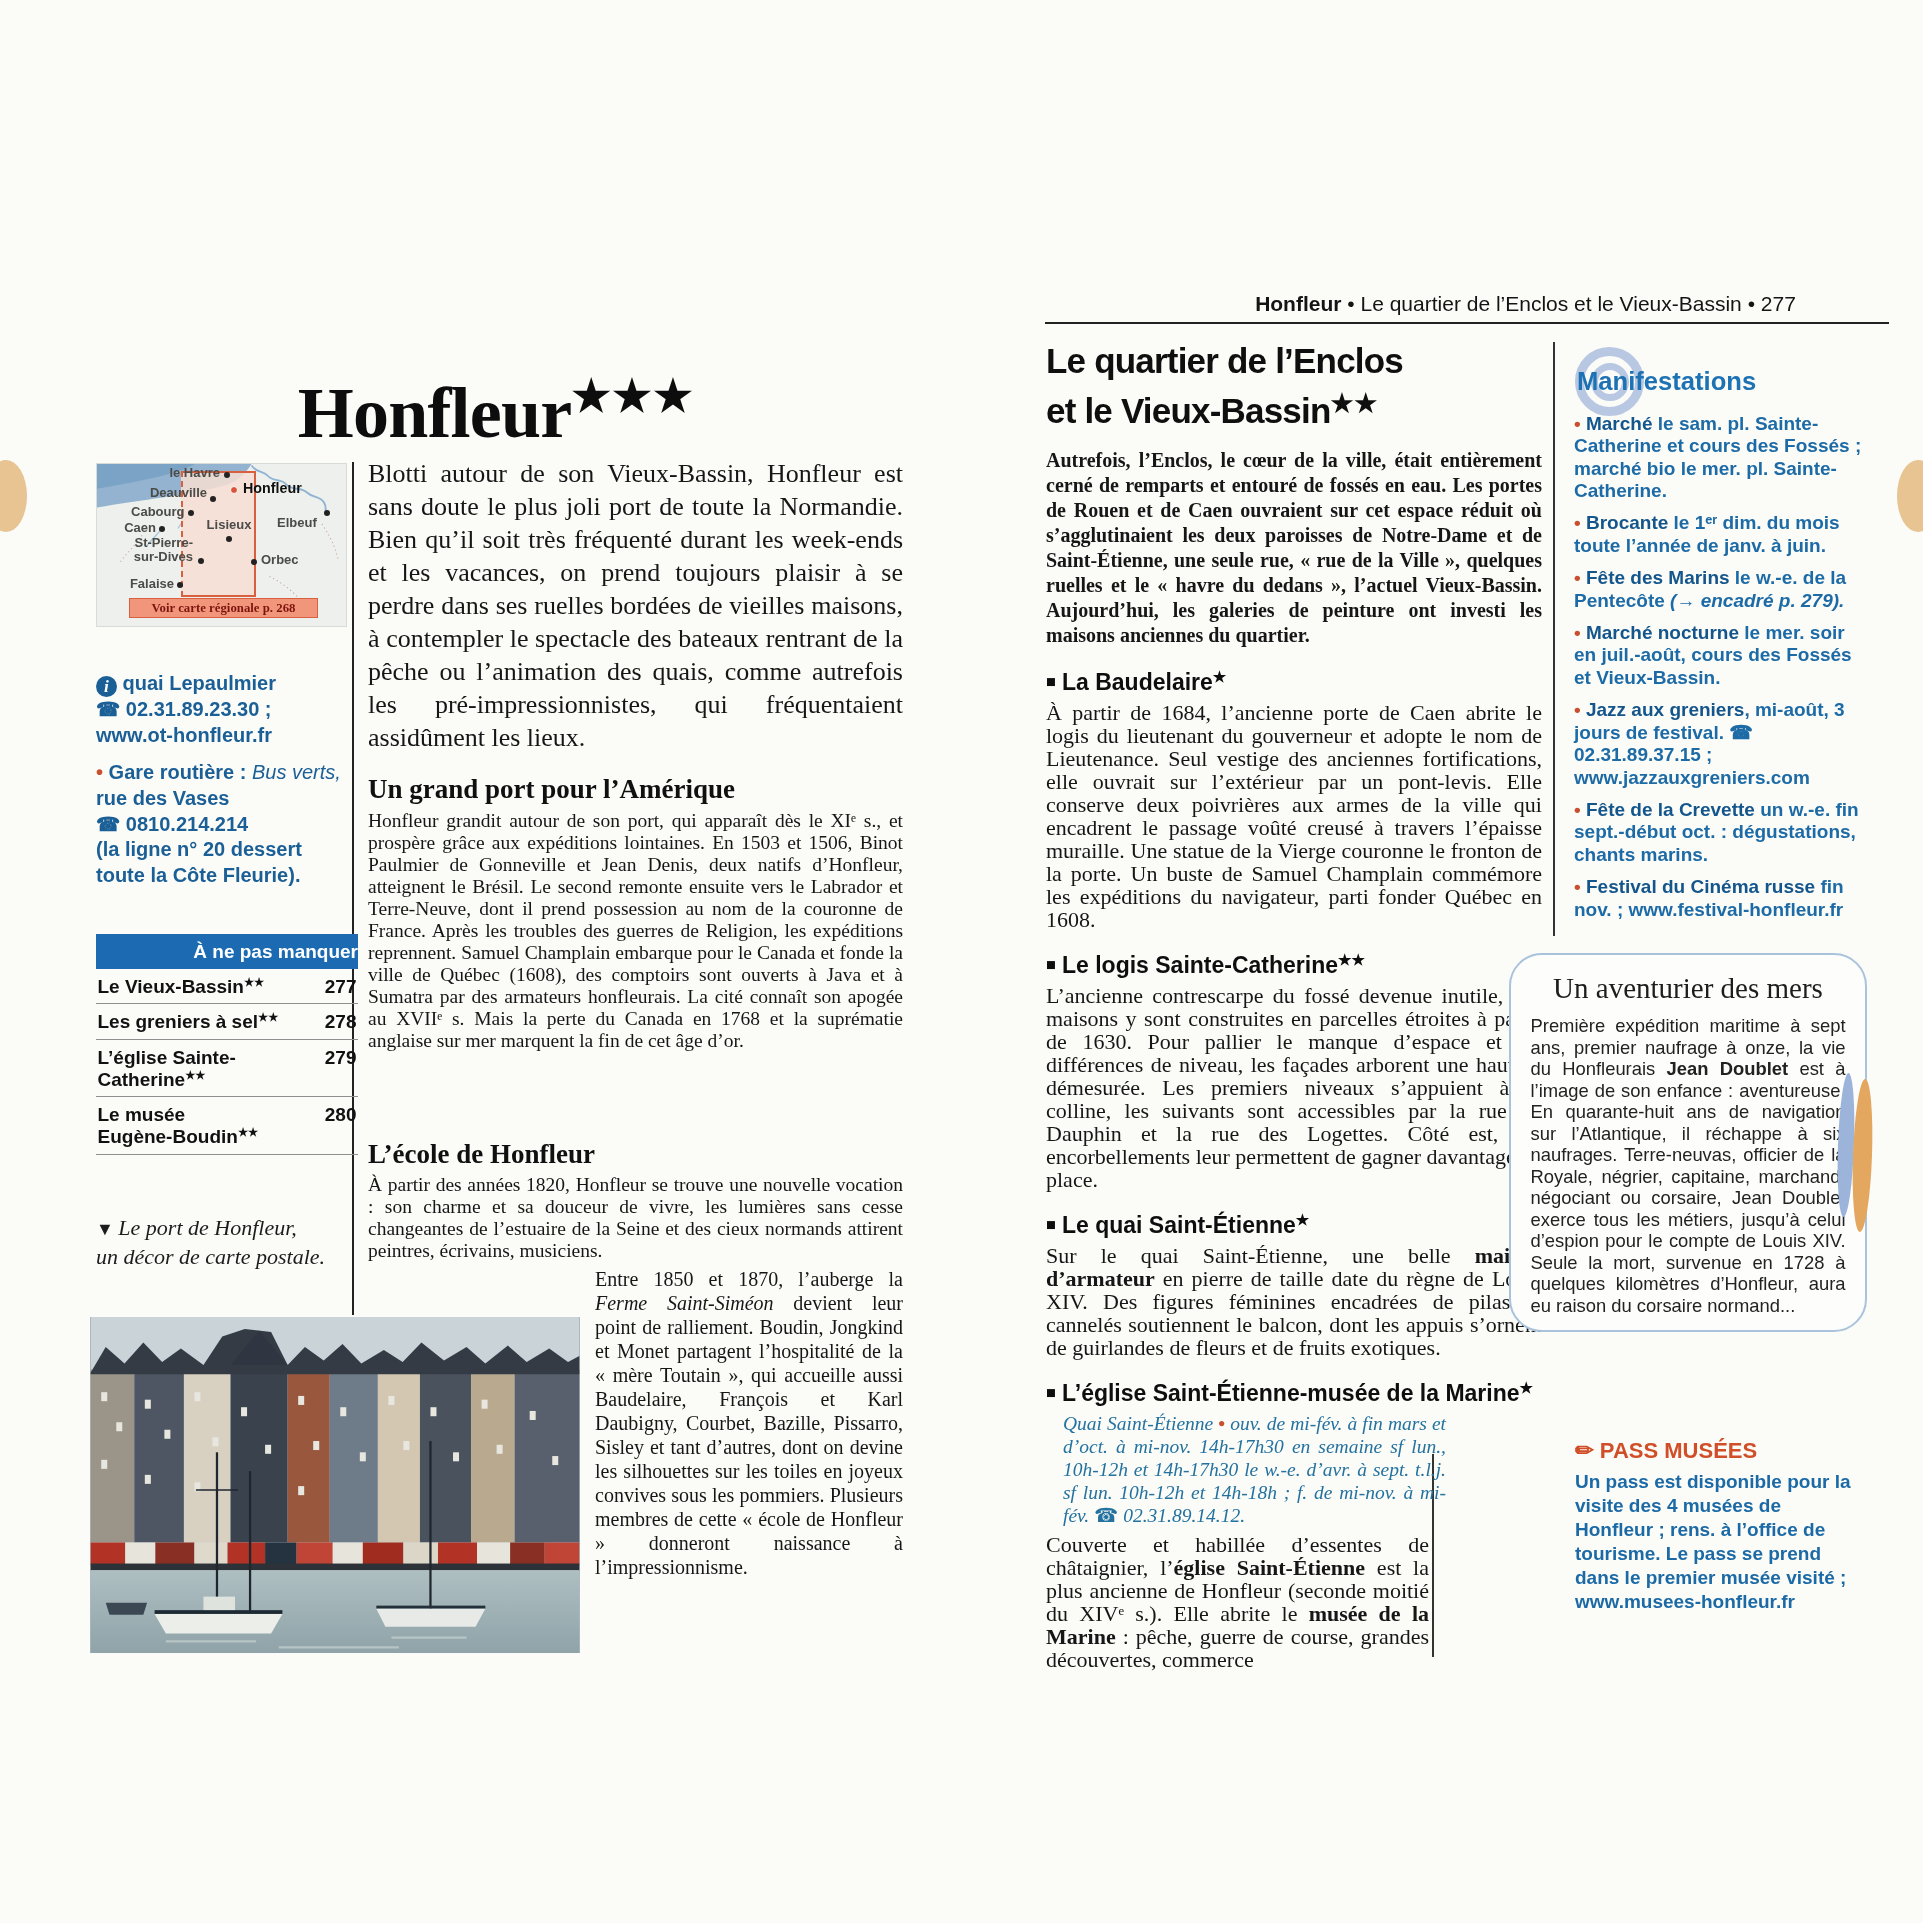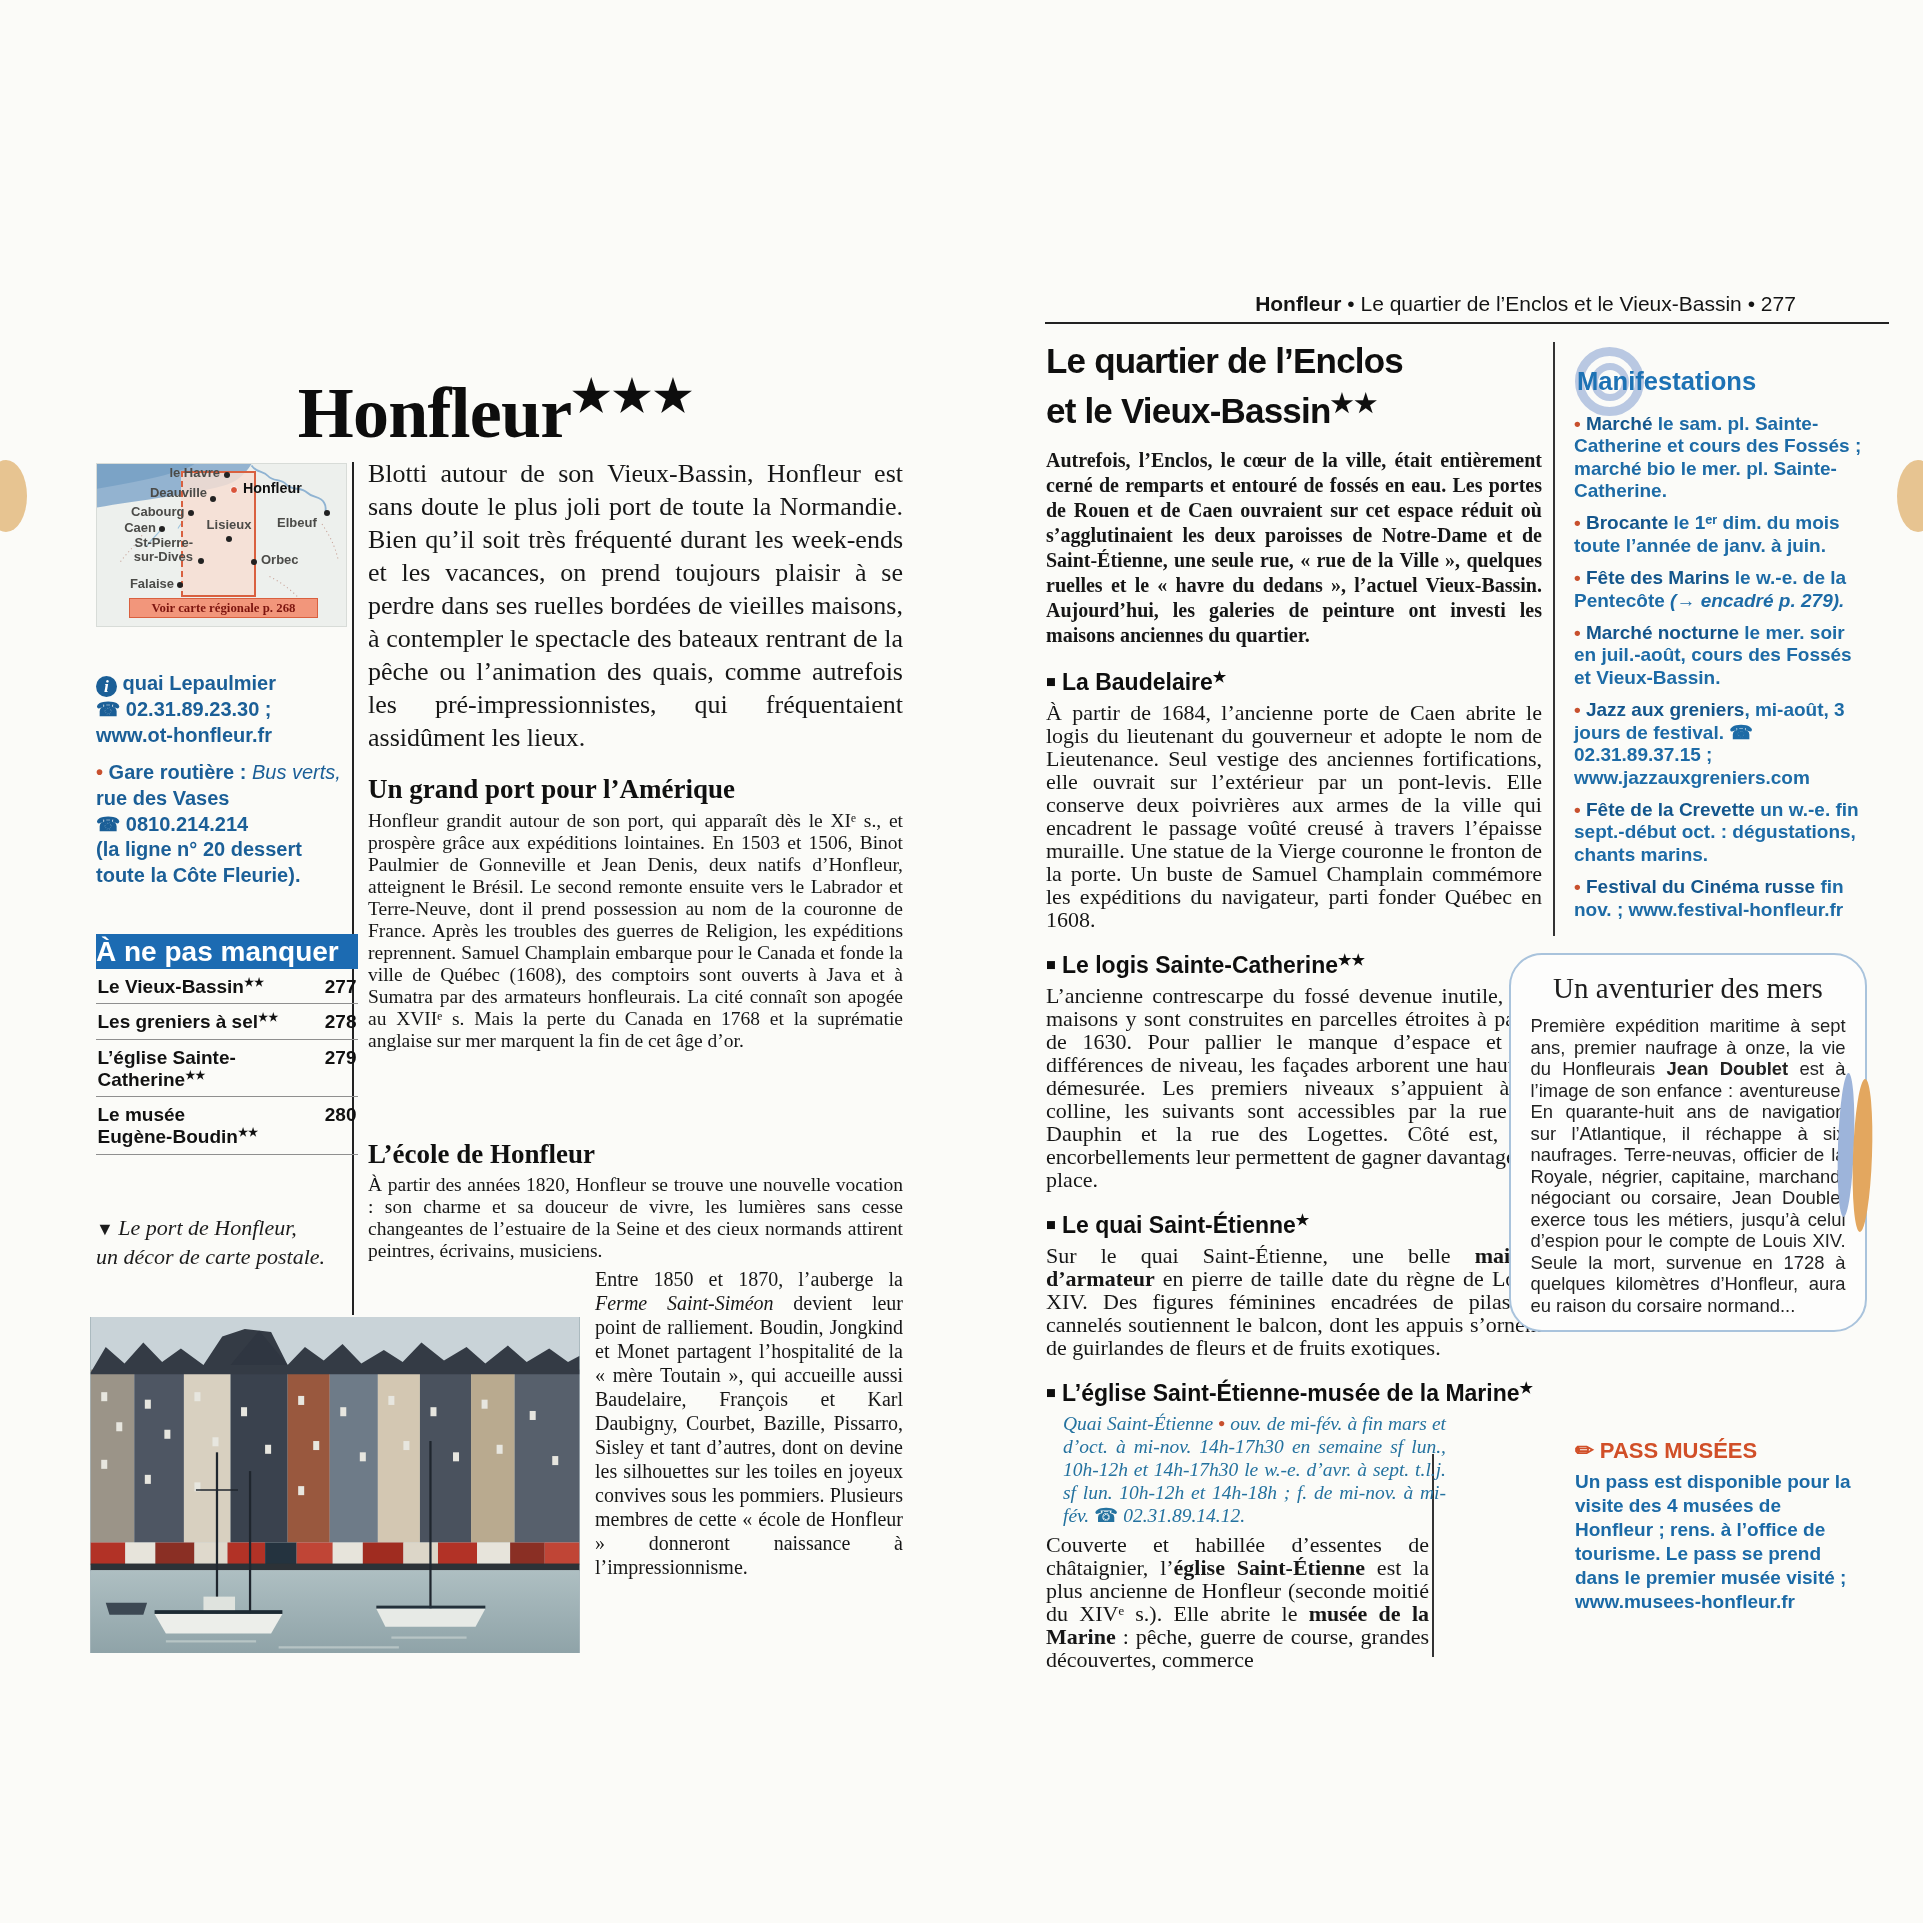--- a/index.html
+++ b/index.html
@@ -41,22 +41,22 @@
   .info-badge{display:inline-block;width:21px;height:21px;line-height:21px;border-radius:50%;
     background:#1b5f97;color:#fff;text-align:center;font-family:"Liberation Serif",serif;
     font-style:italic;font-size:17.3px;vertical-align:-2.3px}
   .tel{font-size:19.5px}
   .rdot{color:#c8502e}
   .gare{margin-top:12px}
   .info-block i{font-weight:normal}
 
   
   .ms-box{left:96px;top:934px;width:262px;font-family:"Liberation Sans",sans-serif}
-  .ms-head{height:35px;line-height:35px;background:#1c6bb2;color:#fff;text-align:left;
-    font-size:28px;font-weight:bold}
+  .ms-head{height:35px;line-height:35px;background:#1c6bb2;color:#fff;text-align:right;
+    font-size:19px;font-weight:bold}
   .ms-row{display:flex;justify-content:space-between;align-items:flex-start;
     border-bottom:1.5px solid #8f8f8f;padding:6.8px 1.5px 5.3px 1.5px;font-size:19px;font-weight:bold;color:#111}
   .ms-label sup{font-size:11.3px}
   .ms-label2{display:block}
   .ms-label2:empty{display:none}
   .ms-page{font-weight:bold}
 
   
   .caption{left:96px;top:1214px;width:256px;font-style:italic;font-size:22px;line-height:28px;color:#1c1c1c}
   .caption .tri{font-style:normal;font-size:18px;margin-right:4.5px}

